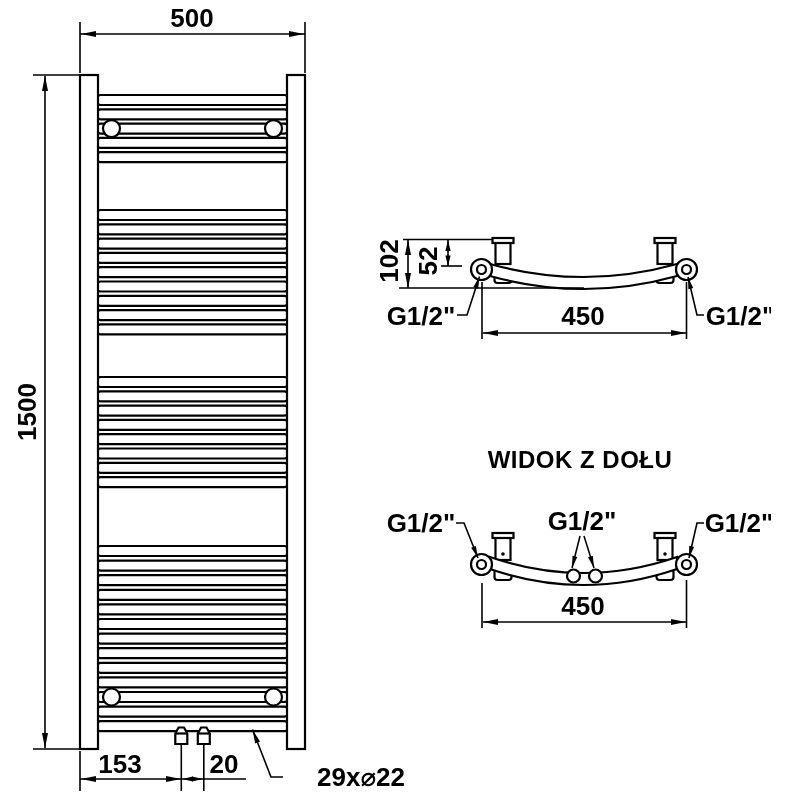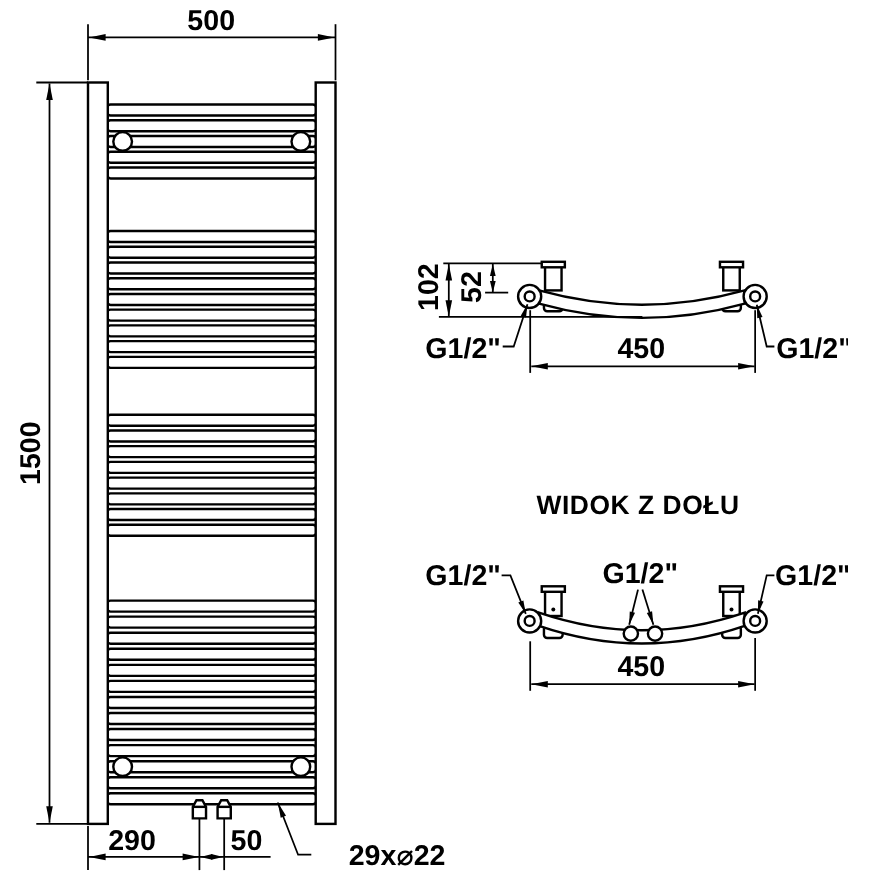--- a/index.html
+++ b/index.html
@@ -204,22 +204,22 @@
         <path class="dim" d="M580 536 L572 568"></path>
         <polygon class="arr" points="572,568 577.3,557 572.5,555.8"></polygon>
         <path class="dim" d="M584 536 L594 568"></path>
         <polygon class="arr" points="594,568 592.8,555.7 588.0,557.2"></polygon>
       </g>
     </g>
   </svg>
 
   <div class="lbl" style="left:192px;top:18px;">500</div>
   <div class="lbl rot" style="left:27px;top:412px;">1500</div>
-  <div class="lbl" style="left:120px;top:764px;">290</div>
-  <div class="lbl" style="left:224px;top:764px;">50</div>
+  <div class="lbl" style="left:120px;top:764px;">153</div>
+  <div class="lbl" style="left:224px;top:764px;">20</div>
   <div class="lbl leftanchor" style="left:281px;top:777px;">29x⌀22</div>
 
   <div class="lbl rot" style="left:389px;top:261px;">102</div>
   <div class="lbl rot" style="left:428px;top:261px;">52</div>
   <div class="lbl" style="left:583px;top:316px;">450</div>
   <div class="lbl" style="left:421px;top:316px;">G1/2"</div>
   <div class="lbl" style="left:740px;top:316px;">G1/2"</div>
 
   <div class="lbl title" style="left:580px;top:460px;text-align:center;">WIDOK Z DOŁU</div>
   <div class="lbl" style="left:582px;top:521px;">G1/2"</div>

